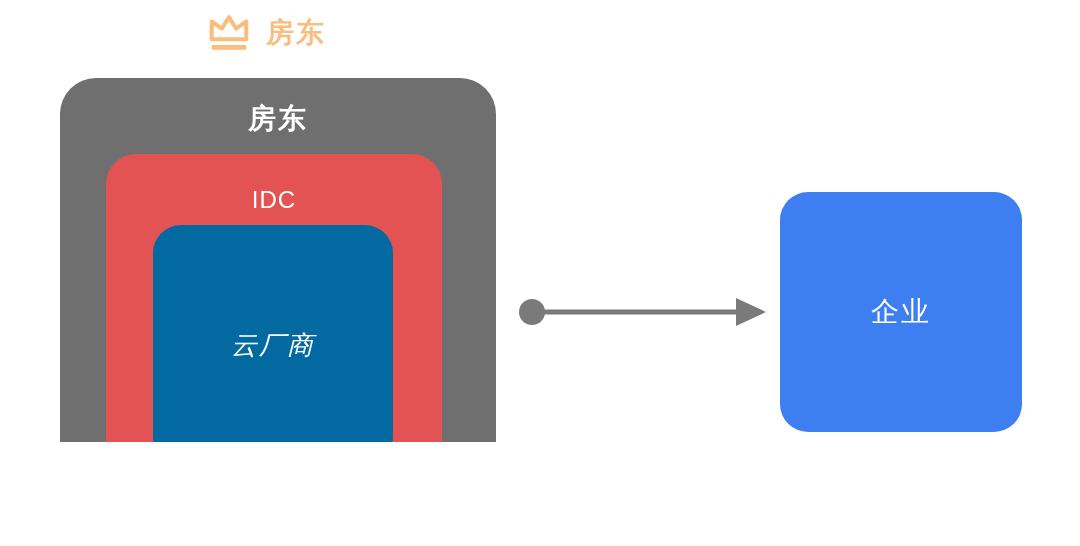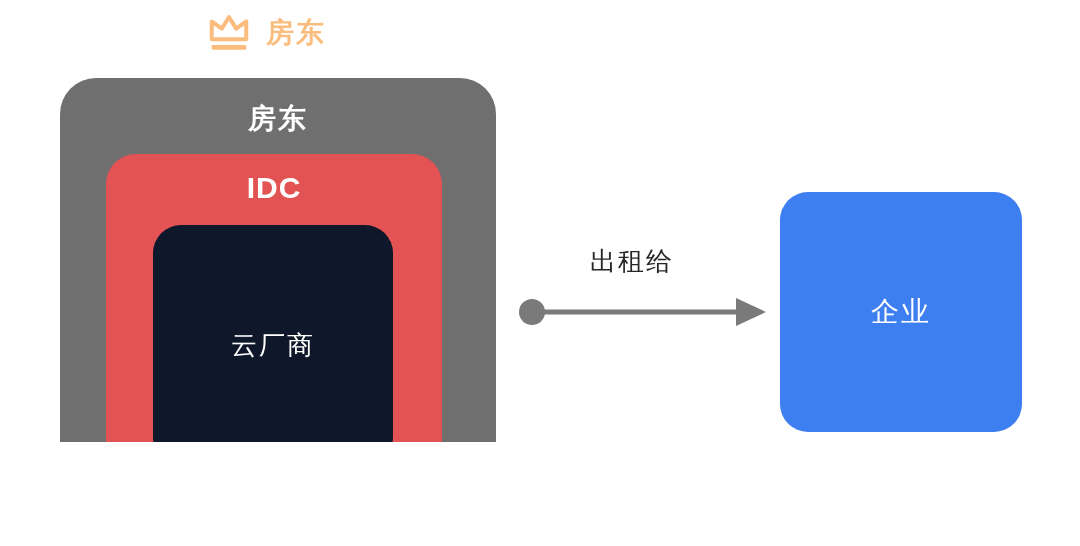--- a/index.html
+++ b/index.html
@@ -54,23 +54,23 @@
   }
   .box.middle {
     left: 46px;
     top: 76px;
     width: 336px;
     height: 338px;
     border-radius: 30px;
   }
   .middle-title {
     text-align: center;
-    padding-top: 17px;
-    font-size: 30px;
-    font-weight: bold;
+    padding-top: 32px;
+    font-size: 24px;
+    font-weight: normal;
     color: #ffffff;
     letter-spacing: 1px;
   }
   .box.inner {
     left: 47px;
     top: 71px;
     width: 240px;
     height: 240px;
     border-radius: 28px;
     display: flex;
@@ -127,27 +127,26 @@
     </svg>
     <span class="legend-label" style="color: rgb(250, 189, 126);">房东</span>
   </div>
 
   <div class="box outer" style="background-color: rgb(111, 111, 111);">
     <div class="outer-title" style="color: rgb(255, 255, 255);">房东</div>
 
     <div class="box middle" style="background-color: rgb(228, 83, 83);">
       <div class="middle-title" style="color: rgb(255, 255, 255);">IDC</div>
 
-      <div class="box inner" style="background-color: #0f172a;">
+      <div class="box inner" style="background-color: #0369a1; font-style: italic;">
         <div class="inner-title" style="color: rgb(255, 255, 255);">云厂商</div>
       </div>
     </div>
   </div>
 
-  <div class="arrow-label" style="color: rgb(38, 38, 38);">出租给</div>
 
   <svg class="arrow" viewBox="0 0 260 40" aria-hidden="true">
     <circle cx="20" cy="19" r="13" fill="#7A7A7A"></circle>
     <line x1="31" y1="19" x2="226" y2="19" stroke-width="5" stroke="#7A7A7A"></line>
     <polygon points="224,5 254,19 224,33" fill="#7A7A7A"></polygon>
   </svg>
 
   <div class="box target" style="background-color: rgb(61, 126, 240);">
     <div class="target-title" style="color: rgb(255, 255, 255);">企业</div>
   </div>

